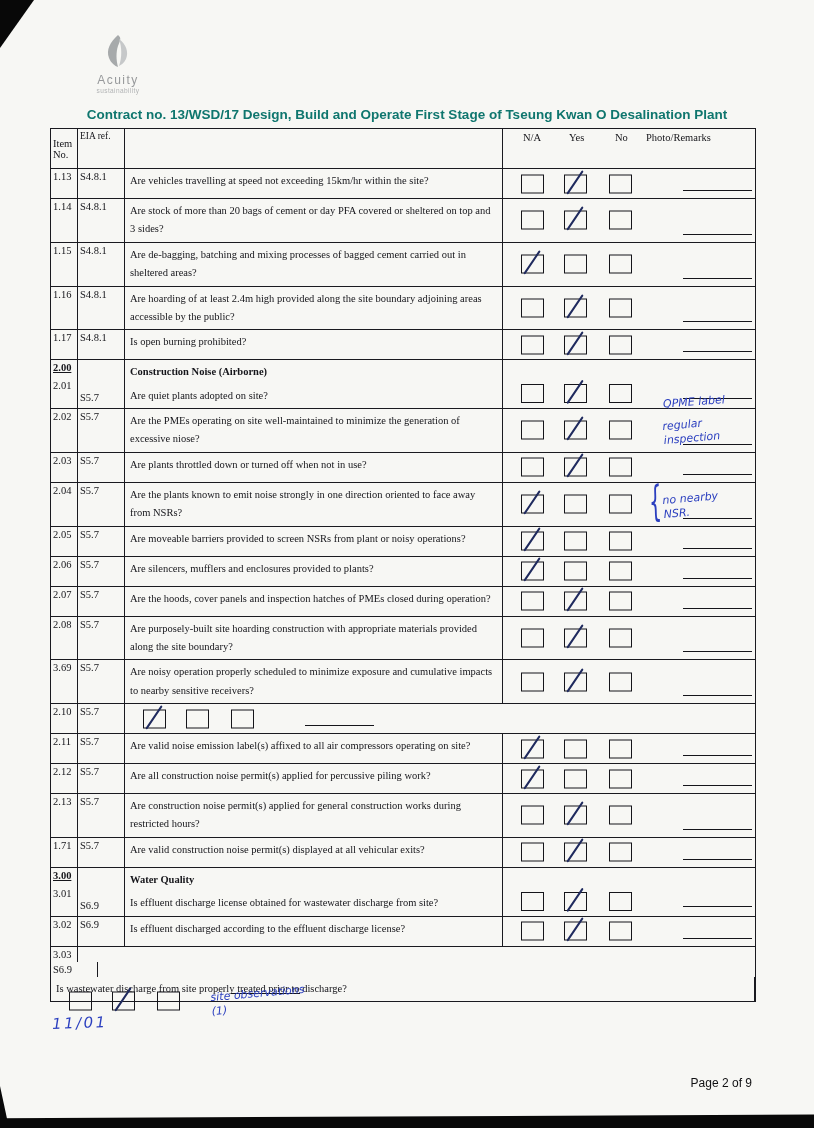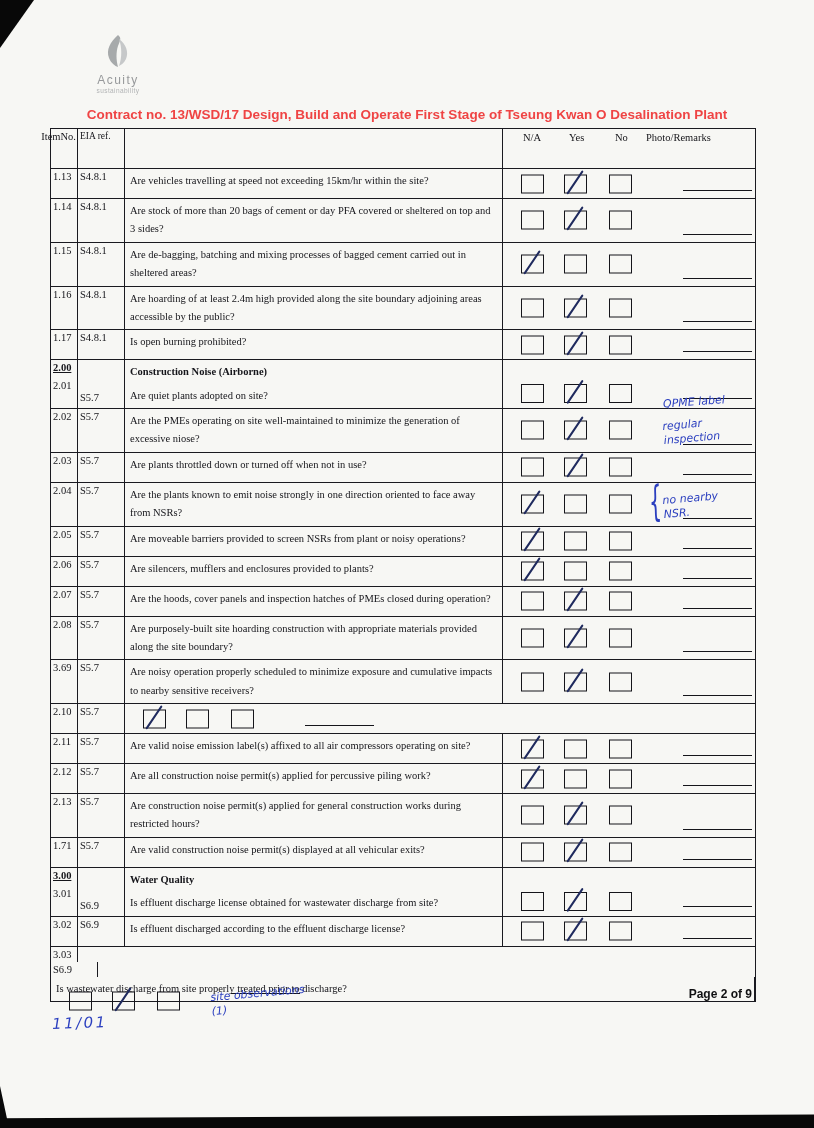--- a/index.html
+++ b/index.html
@@ -25,34 +25,34 @@
   .logo { position:absolute; left:86px; top:2px; width:64px; text-align:center; }
   .logo-name { font:12px "Liberation Sans", sans-serif; color:#97999b; letter-spacing:1.5px; margin-top:1px; }
   .logo-sub  { font:6.5px "Liberation Sans", sans-serif; color:#b2b4b5; letter-spacing:.4px; }
   .head-text { margin-left:152px; width:566px; text-align:center; }
   .company { font-family:"Liberation Sans", sans-serif; font-weight:bold; font-size:19px;
     color:#8e9194; letter-spacing:.4px; }
   .addr { font:12.5px "Liberation Sans", sans-serif; color:#a2a4a6; margin-top:4px; letter-spacing:.2px; }
 
   
   .doc-title { position:absolute; top:107px; left:0; width:100%; text-align:center;
-    font-family:"Liberation Sans", sans-serif; font-weight:bold; font-size:13.5px; color:#ef4444; }
+    font-family:"Liberation Sans", sans-serif; font-weight:bold; font-size:13.5px; color:#0f766e; }
 
   
   .table { position:absolute; left:50px; top:128px; width:706px; border:1.6px solid #1a1a20; }
   .thead { display:flex; height:40px; border-bottom:1.4px solid #1a1a20; }
   .trow  { display:flex; border-bottom:1.3px solid #1a1a20; min-height:30px; position:relative; }
   #tbody .trow:last-child { border-bottom:none;flex-direction:column; }
 
   .c-item { width:27px;  border-right:1.3px solid #1a1a20; padding:2px 1px 2px 2px; font-size:10.5px; }
   .c-ref  { width:47px;  border-right:1.3px solid #1a1a20; padding:2px 2px;  font-size:10.5px; }
   .c-q    { flex:1;      border-right:1.3px solid #1a1a20; padding:3px 5px;  font-size:10.5px; line-height:1.75; }
   .c-checks { width:252px; position:relative; overflow:visible; }
 
-  .thead .c-item { display:flex; flex-direction:row; justify-content:flex-end; }
+  .thead .c-item { display:flex; flex-direction:column; justify-content:center; }
   .thead .c-ref { font-size:9.5px; }
   .h-lab { position:absolute; top:3px; font-size:10.5px; }
   .h-na { left:20px; } .h-yes { left:66px; } .h-no { left:112px; } .h-remarks { left:143px; }
 
   
   .cb { position:absolute; top:50%; transform:translateY(-50%); width:23px; height:19px;
     border:1.7px solid #15151a; overflow:visible; cursor:pointer; }
   .cb-na { left:18px; } .cb-yes { left:61px; } .cb-no { left:106px; }
   .cb.checked::after { content:''; position:absolute; left:9px; top:-7px; width:2.4px; height:28px;
     background:var(--check,#1f2a5e); transform:rotate(34deg); border-radius:2px; }
@@ -73,22 +73,22 @@
   .sec-num + .item-num { margin-top:7px; }
   .sec-title { font-weight:bold; margin-bottom:5px; }
   .section-row .c-ref { display:flex; align-items:flex-end; padding-bottom:5px; }
   .section-row .cb { top:auto; bottom:5px; transform:none; }
   .section-row .remark-line { bottom:9px; }
   .section-row .remark { top:auto; bottom:0px; transform:rotate(-4deg); }
 
   
   .hw-date { position:absolute; left:52px; top:1014px; font:italic 15px "DejaVu Sans", sans-serif;
     color:var(--ink,#2b3fbf); letter-spacing:2.5px; transform:rotate(-2deg); }
-  .page-num { position:absolute; right:62px; top:987px;
-    font-family:"Liberation Sans", sans-serif; font-weight:bold; font-size:12px; color:#101012; }
+  .page-num { position:absolute; right:62px; top:1076px;
+    font-family:"Liberation Sans", sans-serif; font-weight:normal; font-size:12px; color:#101012; }
 </style>
 </head>
 <body>
 
 <div class="page">
 
   <div class="artifact-tl"></div>
 
   <header class="letterhead">
     <div class="logo">

